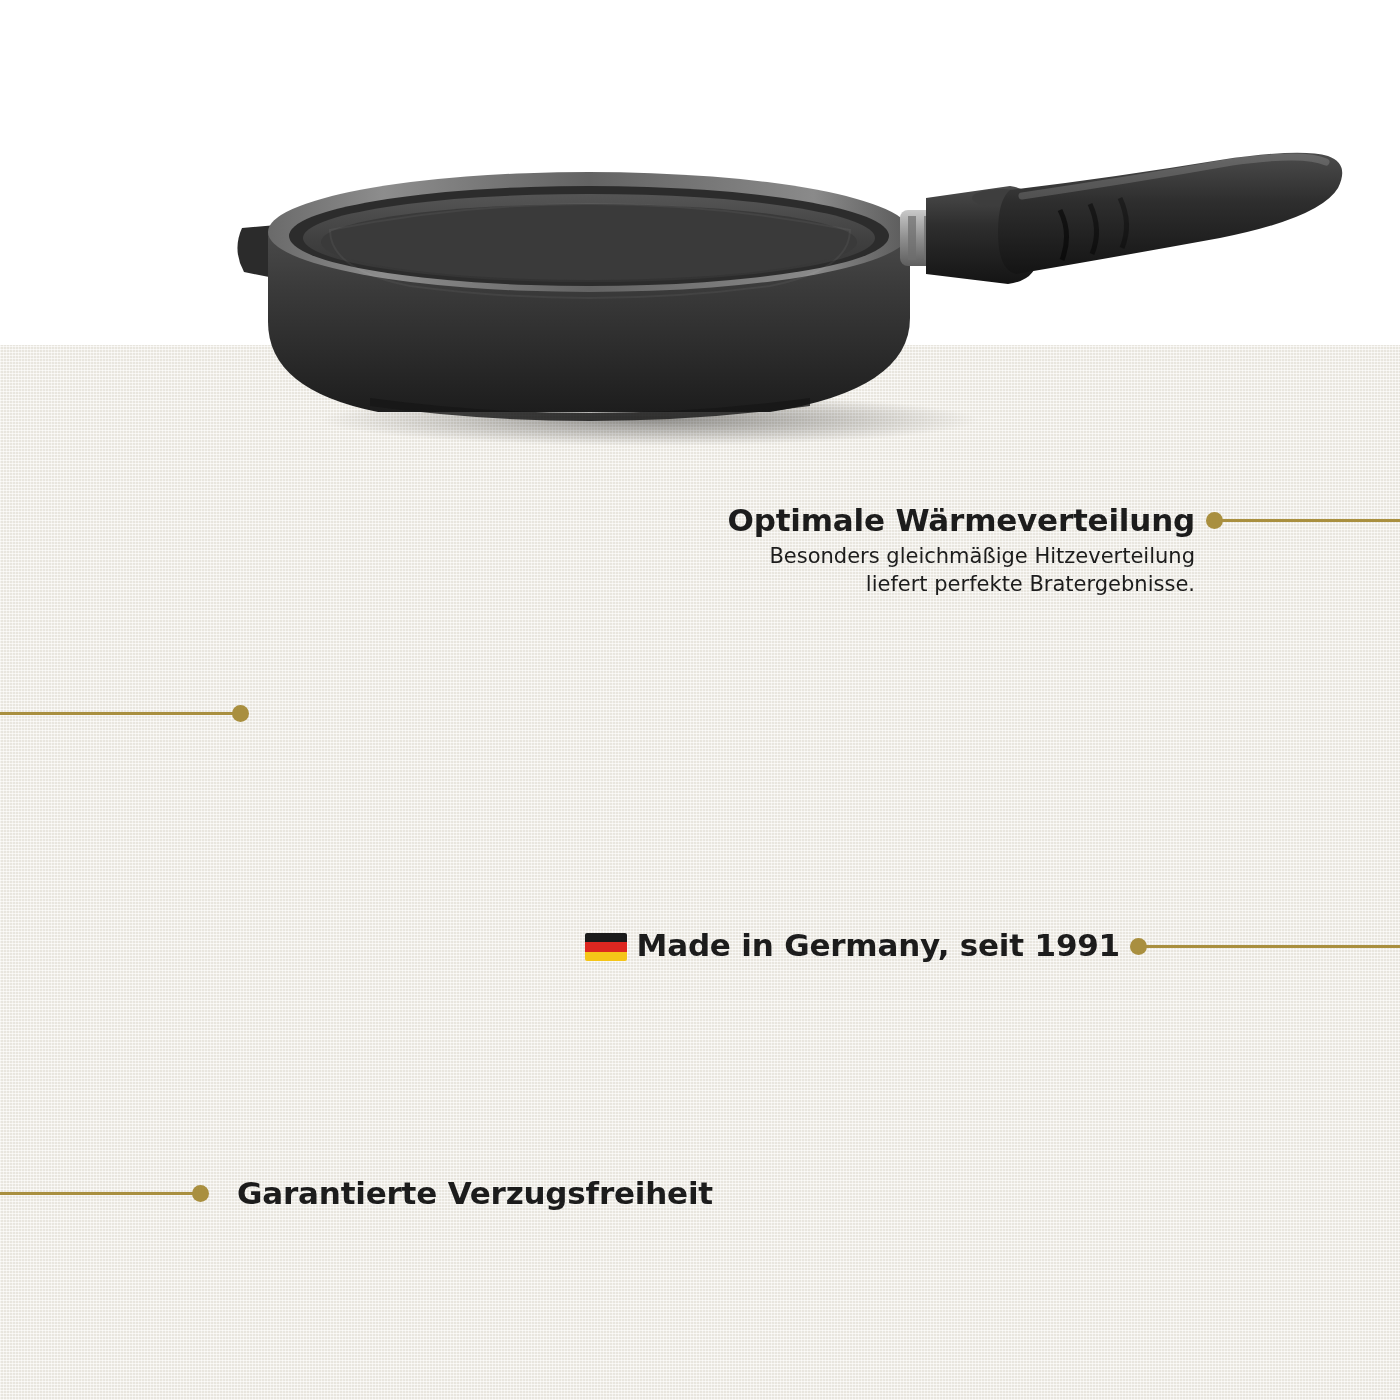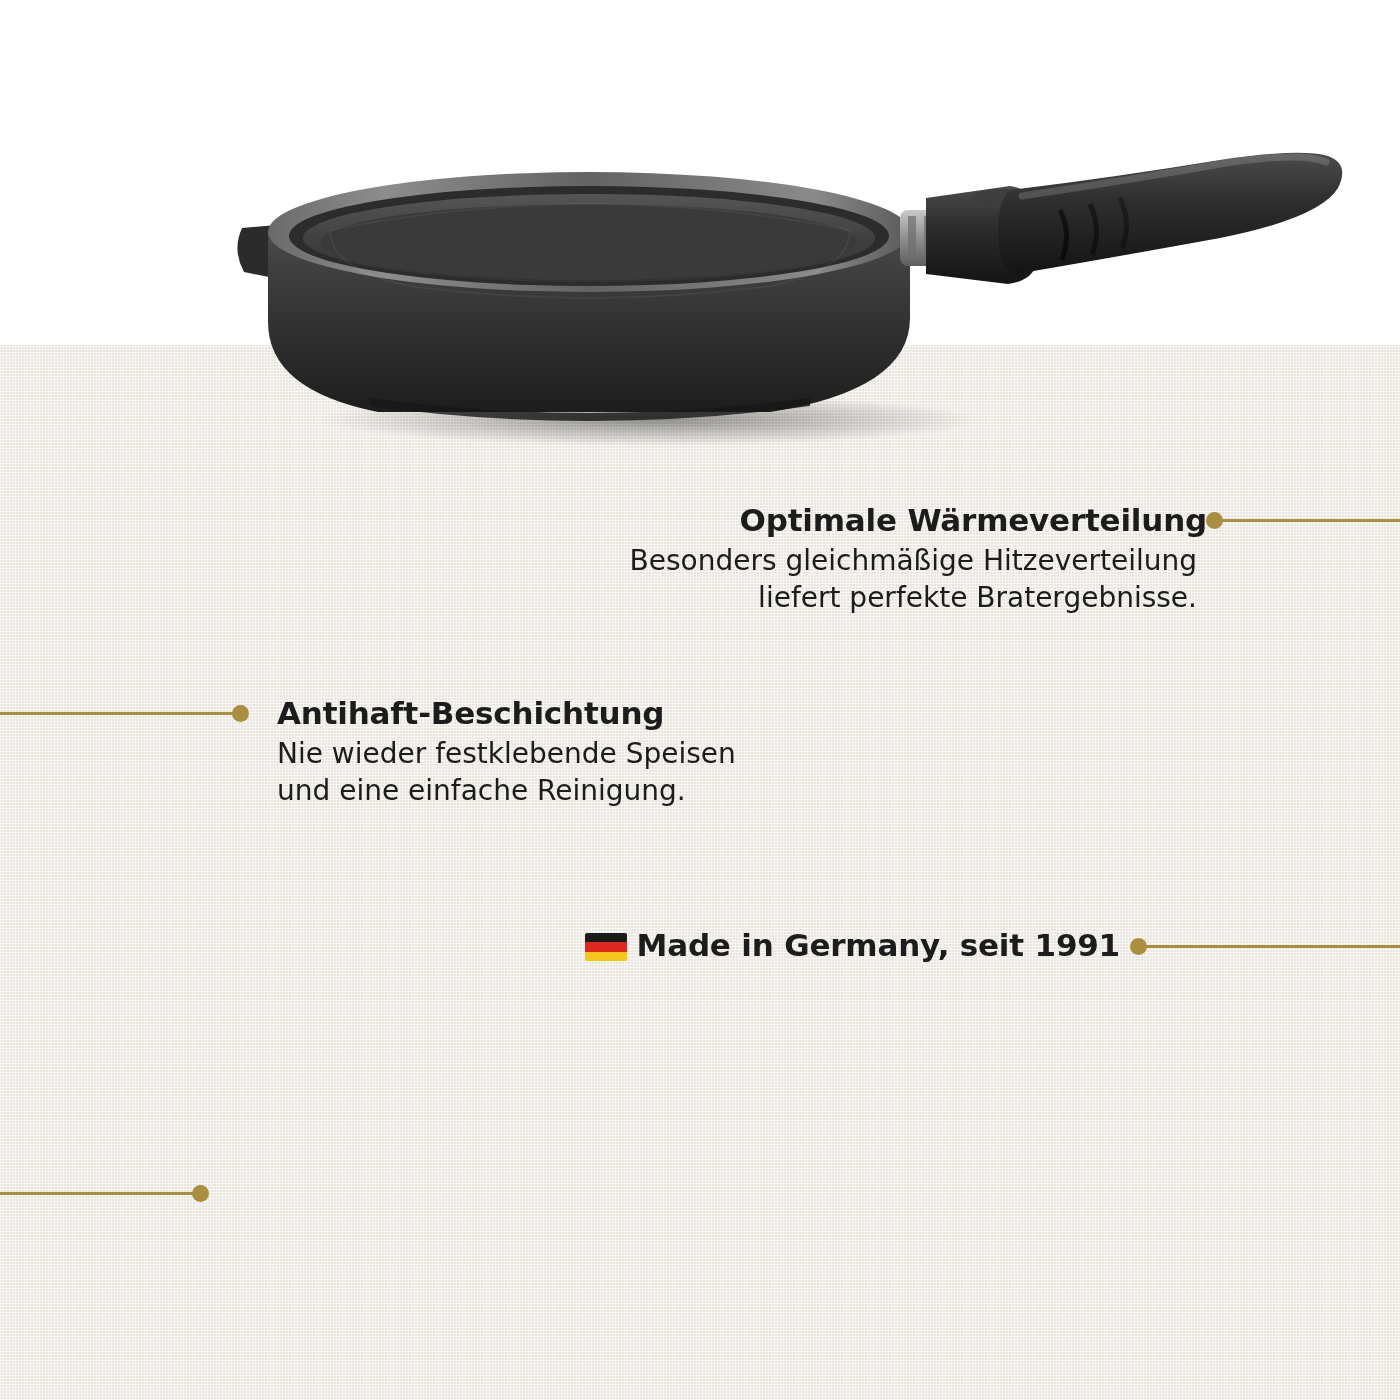--- a/index.html
+++ b/index.html
@@ -46,23 +46,23 @@
   }
   .feature .title {
     font-size: 31px;
     font-weight: bold;
     letter-spacing: -0.2px;
     white-space: nowrap;
     line-height: 1.1;
     margin: 0;
   }
   .feature .desc {
-    font-size: 28px;
+    font-size: 21px;
     line-height: 1.32;
-    margin: 6px 10px 0 0;
+    margin: 6px 0 0 0;
     white-space: pre-line;
   }
   .feature.right-align {
     text-align: right;
   }
   .feature.left-align {
     text-align: left;
   }
   .title-row {
     display: flex;
@@ -194,49 +194,45 @@
       <path d="M812 46 Q920 30 1022 12 Q1094 2 1116 12" stroke="rgba(255,255,255,0.16)" stroke-width="7" fill="none" stroke-linecap="round"></path>
 
       <path d="M850 60 Q862 84 852 110" stroke="rgba(0,0,0,0.55)" stroke-width="5" fill="none"></path>
       <path d="M880 54 Q892 80 882 104" stroke="rgba(0,0,0,0.45)" stroke-width="5" fill="none"></path>
       <path d="M910 48 Q922 74 912 98" stroke="rgba(0,0,0,0.35)" stroke-width="5" fill="none"></path>
     </svg>
   </div>
 
   <div class="connector" style="left:1215px; top:519px; width:185px;"></div>
   <div class="dot" style="left:1206px; top:512px;"></div>
-  <div class="feature right-align" style="left:472px; top:503px; width:735px;">
+  <div class="feature right-align" style="left:460px; top:503px; width:735px;">
     <div class="title-row to-right">
       <p class="title">Optimale Wärmeverteilung</p>
     </div>
     <p class="desc">Besonders gleichmäßige Hitzeverteilung
 liefert perfekte Bratergebnisse.</p>
   </div>
 
   <div class="connector" style="left:0px; top:712px; width:240px;"></div>
   <div class="dot" style="left:232px; top:705px;"></div>
-  <div class="feature left-align" style="left:277px; top:696px; width:640px;">
-    <div class="title-row">
-      <p class="title">Antihaft-Beschichtung</p>
-    </div>
-    <p class="desc">Nie wieder festklebende Speisen
-und eine einfache Reinigung.</p>
-  </div>
 
   <div class="connector" style="left:1145px; top:945px; width:255px;"></div>
   <div class="dot" style="left:1130px; top:938px;"></div>
   <div class="feature right-align" style="left:390px; top:928px; width:730px;">
     <div class="title-row to-right">
       <span class="flag">
         <i class="b1"></i>
           <i class="b2"></i>
           <i class="b3"></i>
       </span>
       <p class="title">Made in Germany, seit 1991</p>
     </div>
   </div>
 
   <div class="connector" style="left:0px; top:1192px; width:200px;"></div>
   <div class="dot" style="left:192px; top:1185px;"></div>
   <div class="feature left-align" style="left:237px; top:1176px; width:790px;">
+    <div class="title-row">
+      <p class="title">Garantierte Verzugsfreiheit</p>
+    </div>
   </div>
 
 </div>
 
 </body></html>

